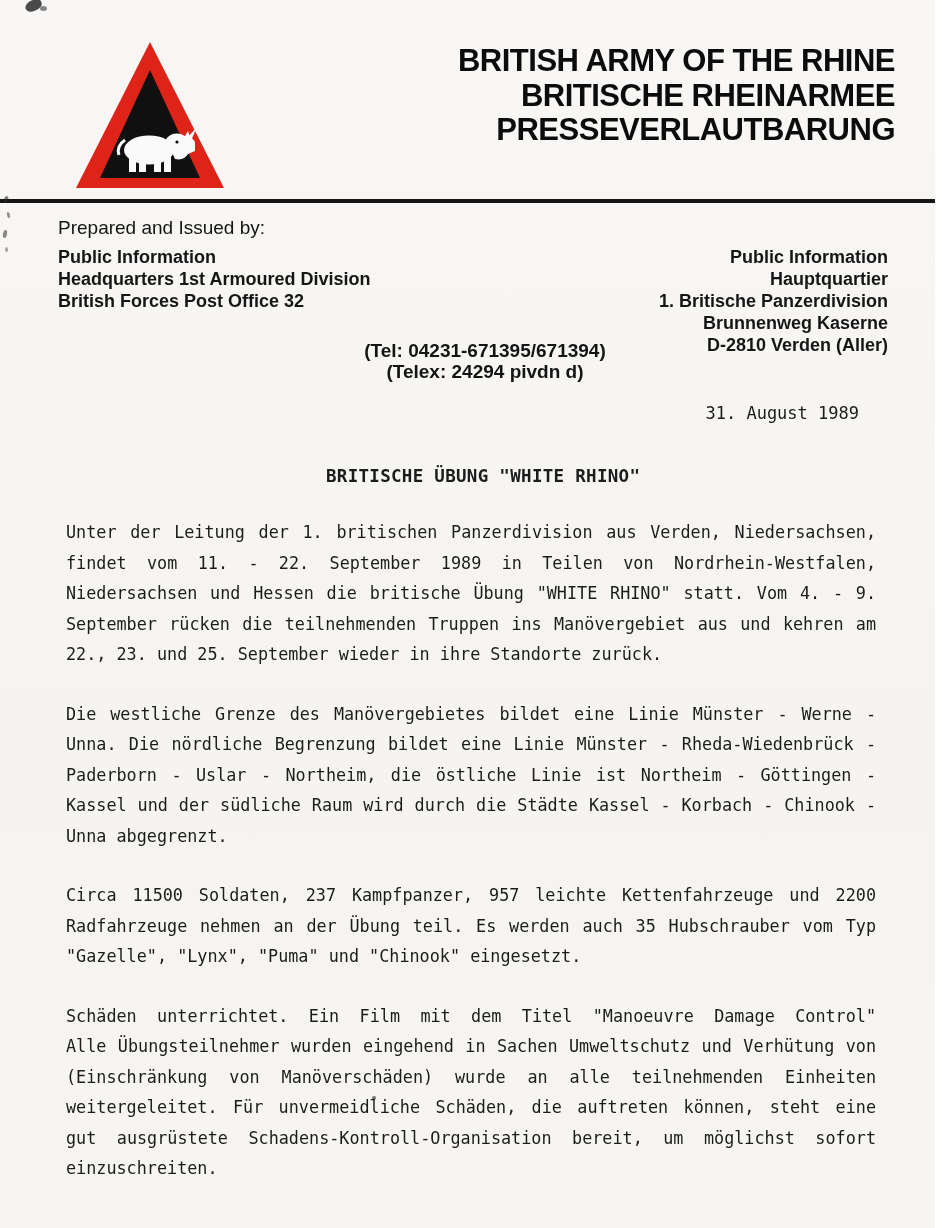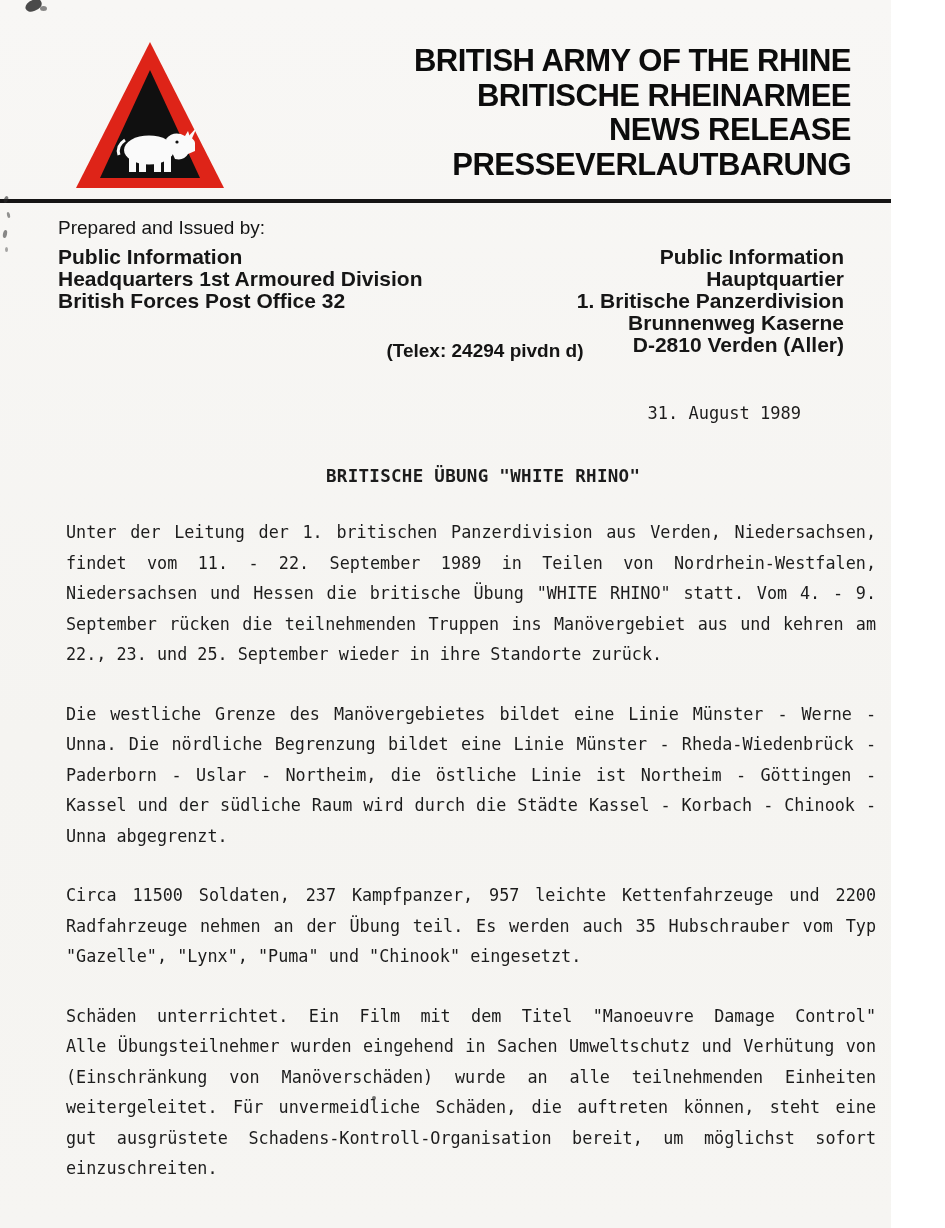--- a/index.html
+++ b/index.html
@@ -3,41 +3,42 @@
 <meta charset="utf-8">
 <style>
   html,body{margin:0;padding:0;}
   .page{
     position:relative;
     width:891px;height:1228px;
     background:linear-gradient(180deg,#f8f7f5 0%,#f5f4f1 60%,#f6f5f2 100%);
     font-family:"Liberation Sans",sans-serif;
     color:#1e1e1e;
     overflow:hidden;
+    padding-left:44px;
   }
   
   .logo{position:absolute;left:73px;top:40px;width:154px;height:152px;}
   .masthead{
     position:absolute;top:44px;right:40px;
     text-align:right;font-weight:700;
     font-size:31px;line-height:34.5px;
     letter-spacing:-0.5px;color:#0c0c0c;
   }
   .rule{position:absolute;left:0;top:199px;width:945px;height:4px;background:#151515;}
   .issued-label{position:absolute;left:58px;top:217px;font-weight:400;font-size:19px;color:#151515;}
-  .addr{font-weight:700;font-size:21px;line-height:22px;color:#161616;}
+  .addr{font-weight:700;font-size:18px;line-height:22px;color:#161616;}
   .addr-left{position:absolute;left:58px;top:246px;text-align:left;}
   .addr-right{position:absolute;right:47px;top:246px;text-align:right;}
   .contact{
     position:absolute;left:240px;top:341px;width:490px;
     text-align:center;font-weight:700;font-size:19px;line-height:20.5px;color:#141414;
   }
   
   .mono{font-family:"DejaVu Sans Mono",monospace;color:#1c1c1c;}
-  .date-line{position:absolute;right:90px;top:403px;font-size:17px;}
+  .date-line{position:absolute;right:76px;top:403px;font-size:17px;}
   .doc-title{position:absolute;left:326px;top:466px;font-size:17.5px;font-weight:700;letter-spacing:0.3px;}
   .body-text{position:absolute;left:66px;top:517px;width:810px;font-size:16.8px;line-height:30.5px;}
   .para{margin:0 0 29px 0;}
   .line{text-align:justify;text-align-last:justify;white-space:normal;}
   .line.last{text-align-last:left;}
   
   .artifact{position:absolute;background:#2b2b2b;}
   .smudge-a{left:25px;top:0;width:17px;height:11px;border-radius:60% 40% 55% 45%;transform:rotate(-18deg);opacity:.85;}
   .smudge-b{left:40px;top:6px;width:7px;height:5px;border-radius:50%;opacity:.55;}
   .speck-a{left:4px;top:196px;width:4px;height:7px;border-radius:50%;transform:rotate(20deg);opacity:.6;}
@@ -65,21 +66,20 @@
         <path d="M93,99 q8,-9 19,-3 l3,-5 2,6 q6,3 5,9 l0,5 -7,3 q-4,7 -13,5 z" fill="#fafafa"></path>
         <polygon points="113,99 124,87 117,103" fill="#fafafa"></polygon>
         <circle cx="104" cy="102" r="1.6" fill="#101010"></circle>
       </g>
     </svg>
   </div>
 
   <div class="masthead">
     <div>BRITISH ARMY OF THE RHINE</div>
     <div>BRITISCHE RHEINARMEE</div>
-    <div>NEWS RELEASE</div>
     <div>PRESSEVERLAUTBARUNG</div>
   </div>
 
   <div class="rule"></div>
 
   <div class="issued-label">Prepared and Issued by:</div>
 
   <div class="addr addr-left">
     <div>Public Information</div>
     <div>Headquarters 1st Armoured Division</div>
@@ -88,20 +88,21 @@
 
   <div class="addr addr-right">
     <div>Public Information</div>
     <div>Hauptquartier</div>
     <div>1. Britische Panzerdivision</div>
     <div>Brunnenweg Kaserne</div>
     <div>D-2810 Verden (Aller)</div>
   </div>
 
   <div class="contact">
+    <div>(Tel: 04231-671395/671394)</div>
     <div>(Telex: 24294 pivdn d)</div>
   </div>
 
   <div class="mono date-line">31. August 1989</div>
 
   <div class="mono doc-title">BRITISCHE ÜBUNG "WHITE RHINO"</div>
 
   <div class="mono body-text">
       <div class="para">
         <div class="line">Unter der Leitung der 1. britischen Panzerdivision aus Verden, Niedersachsen,</div>

